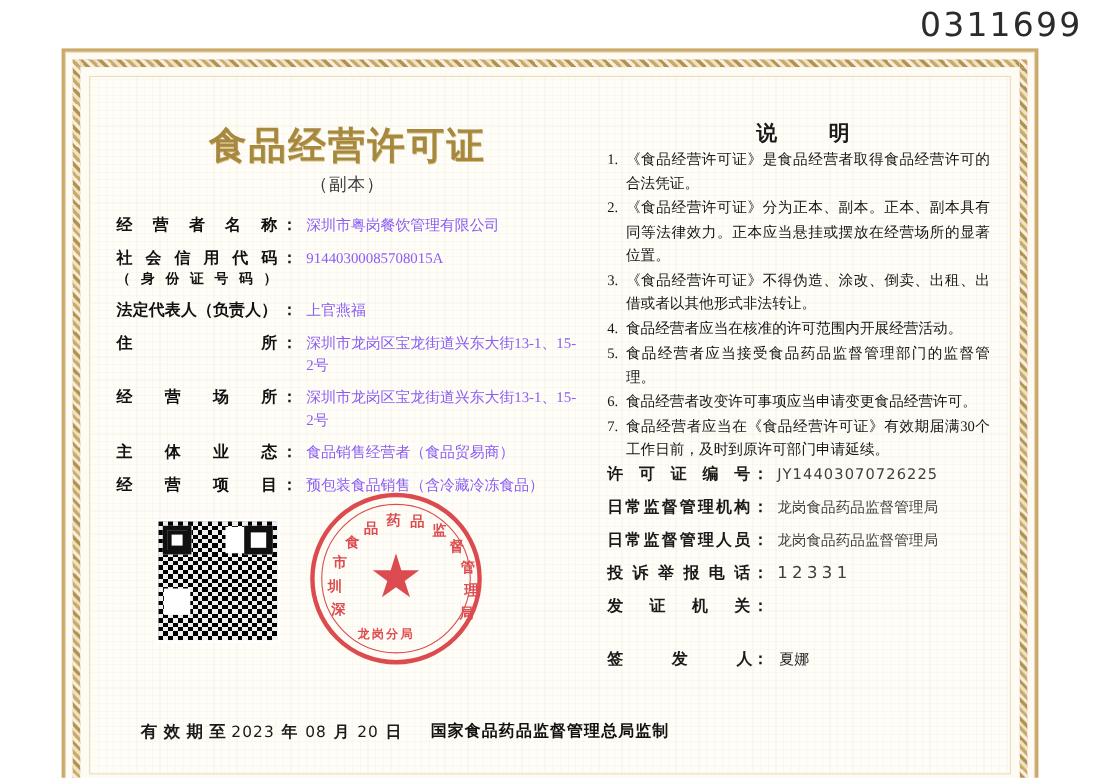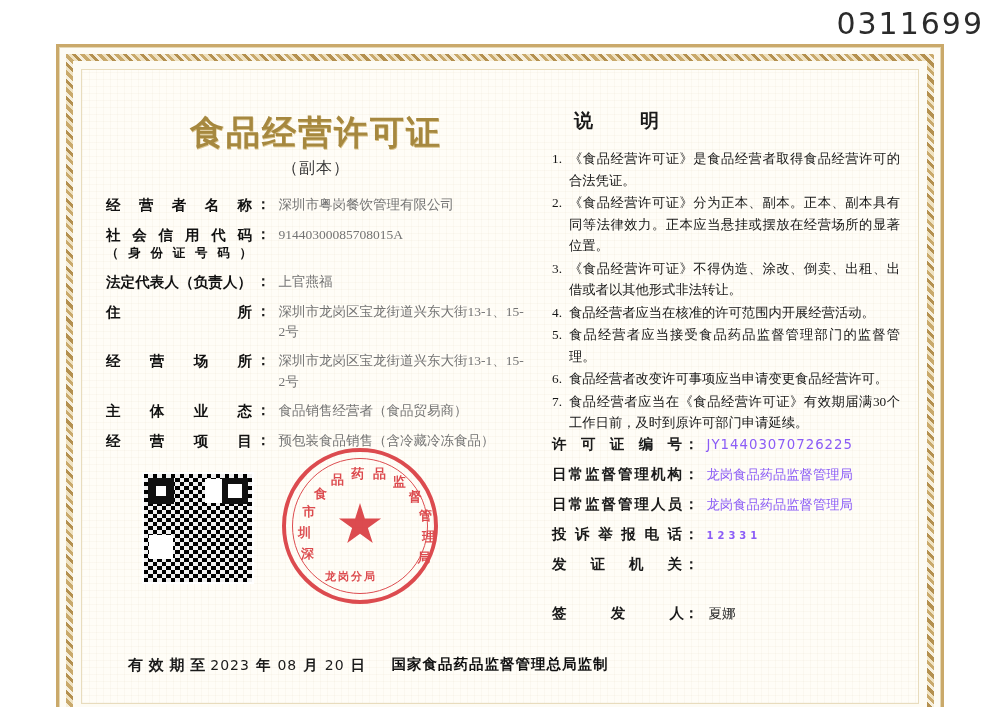--- a/index.html
+++ b/index.html
@@ -121,21 +121,21 @@
   .row .lbl .small {
     font-size: 12.5px;
     font-weight: bold;
   }
   .row .colon {
     flex: 0 0 10px;
     font-weight: bold;
   }
   .row .val {
     flex: 1;
-    color: #737373;
+    color: #8b5cf6;
     font-size: 13.5px;
     line-height: 1.5;
     padding-left: 8px;
   }
   .row.two-line .lbl { line-height: 1.4; }
 
   
   .qr {
     position: absolute;
     left: 60px;
@@ -189,25 +189,25 @@
   .validity .unit { font-weight: bold; font-size: 14.5px; padding: 0 2px; }
 
   
   .right-col {
     position: absolute;
     left: 470px;
     top: 22px;
     right: 18px;
   }
   .notes-title {
-    text-align: left;
+    text-align: center;
     font-size: 19px;
     font-weight: bold;
     letter-spacing: 14px;
-    margin: 16px 0 14px 22px;
+    margin: 16px 0 0 22px;
   }
   .notes {
     margin: 0;
     padding: 0;
     list-style: none;
     font-size: 13.3px;
     line-height: 1.62;
     color: #161616;
   }
   .notes li {
@@ -238,30 +238,30 @@
     text-align: justify;
     text-align-last: justify;
     box-sizing: border-box;
     padding-right: 2px;
   }
   .rrow .rcolon { flex: 0 0 10px; font-weight: bold; }
   .rrow .rval {
     flex: 1;
     padding-left: 8px;
     font-size: 13.3px;
-    color: #8b5cf6;
+    color: #404040;
   }
   .rrow .rval.mono {
     font-family: "DejaVu Sans", "Liberation Sans", sans-serif;
     letter-spacing: 1px;
   }
   .rrow .rval.phone {
     font-family: "DejaVu Sans", "Liberation Sans", sans-serif;
-    font-weight: bold;
-    font-size: 10px;
+    font-weight: normal;
+    font-size: 15px;
     letter-spacing: 4px;
   }
   .rrow.tall { margin-bottom: 30px; }
 
   .signer-row {
     display: flex;
     align-items: baseline;
     margin-top: 26px;
     font-size: 14.5px;
   }

